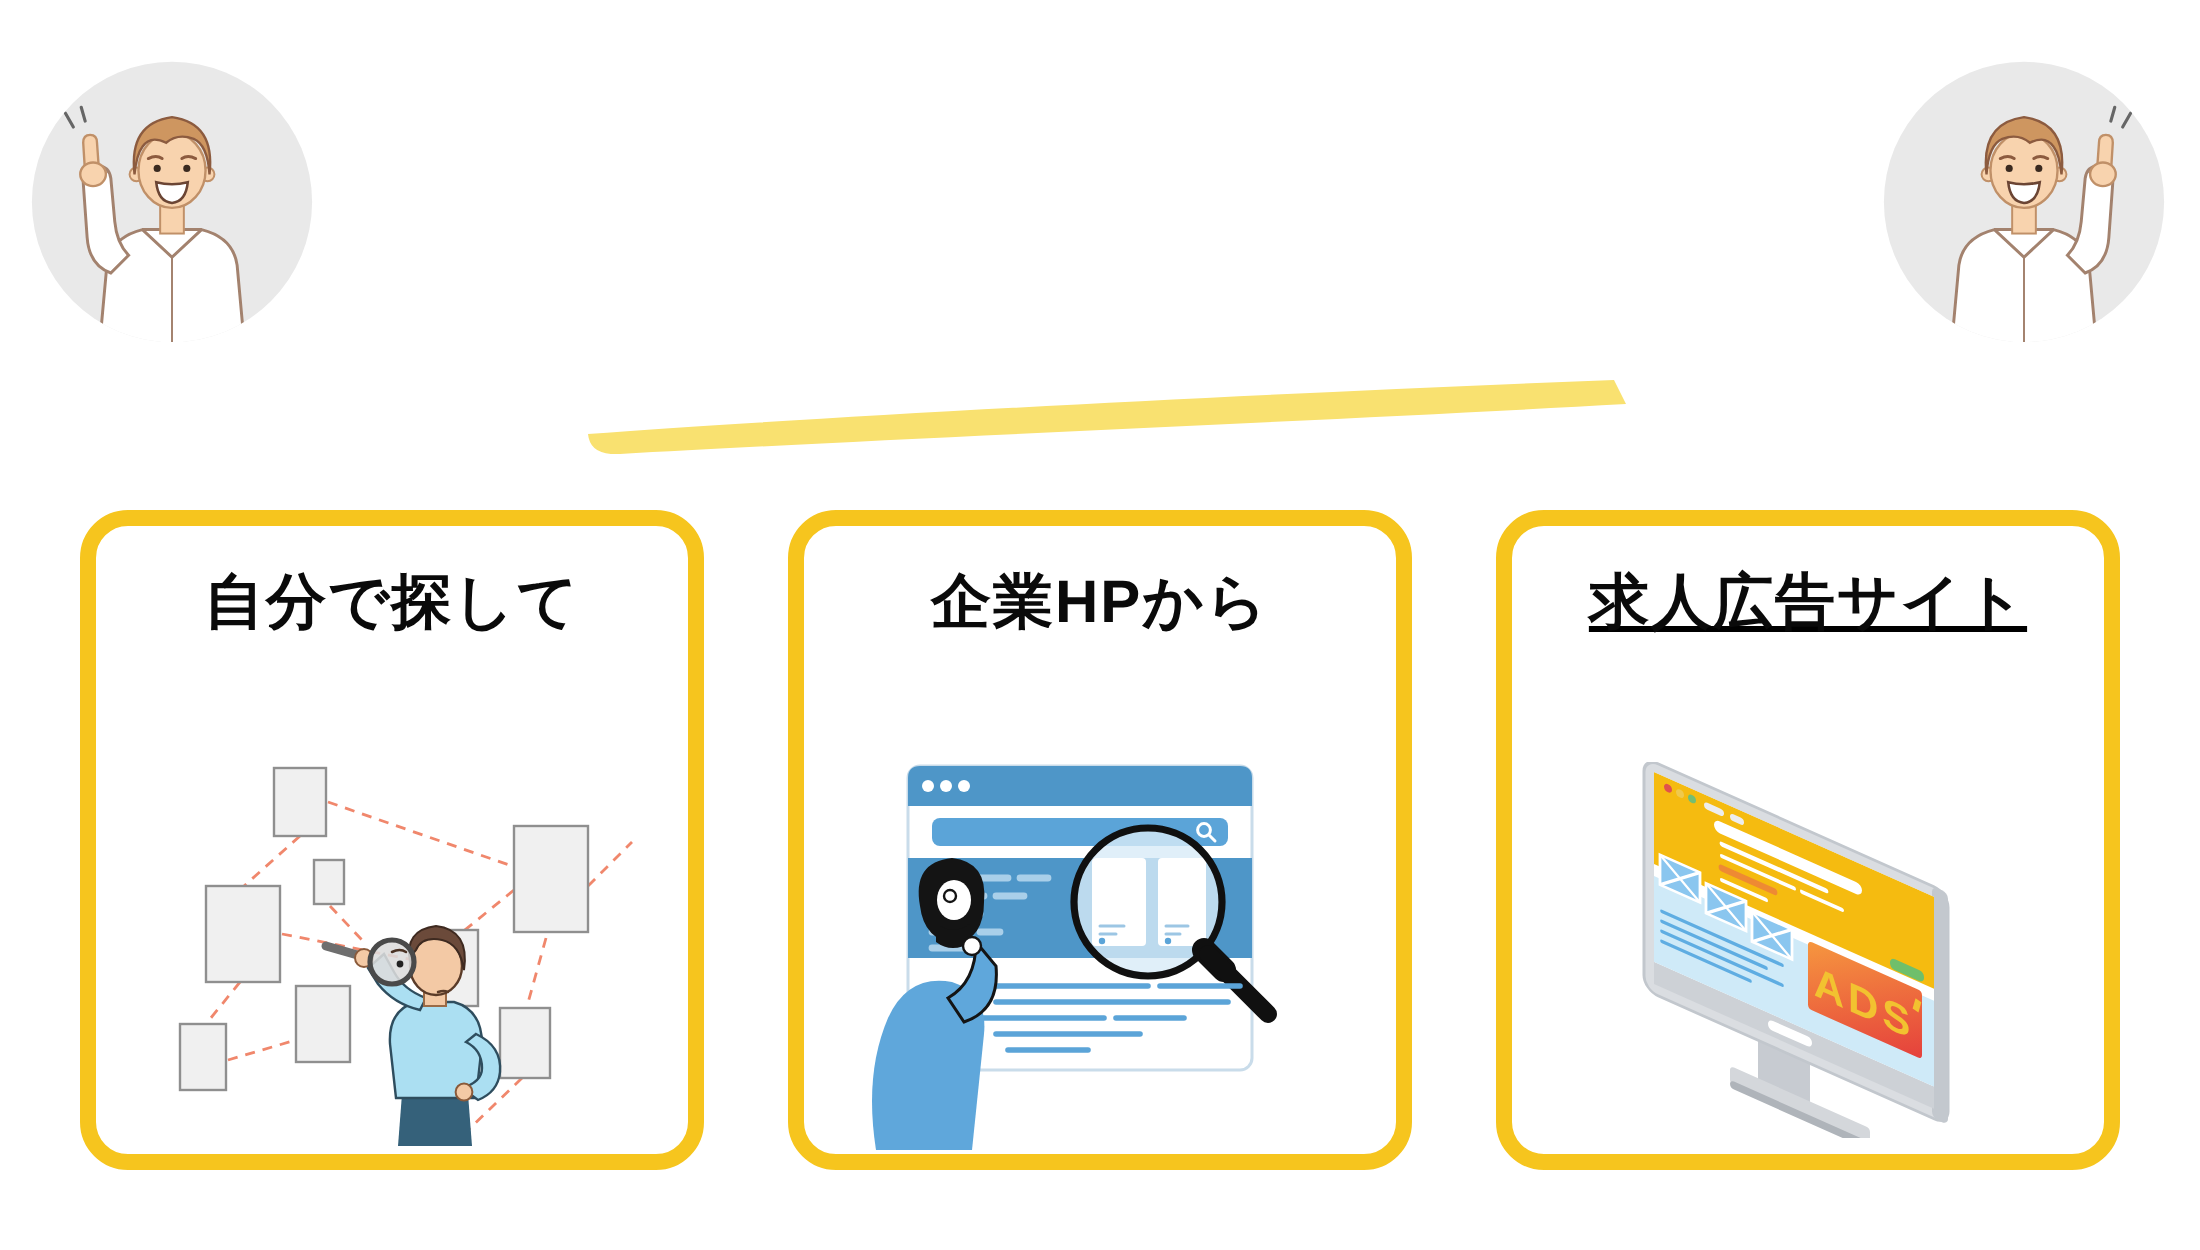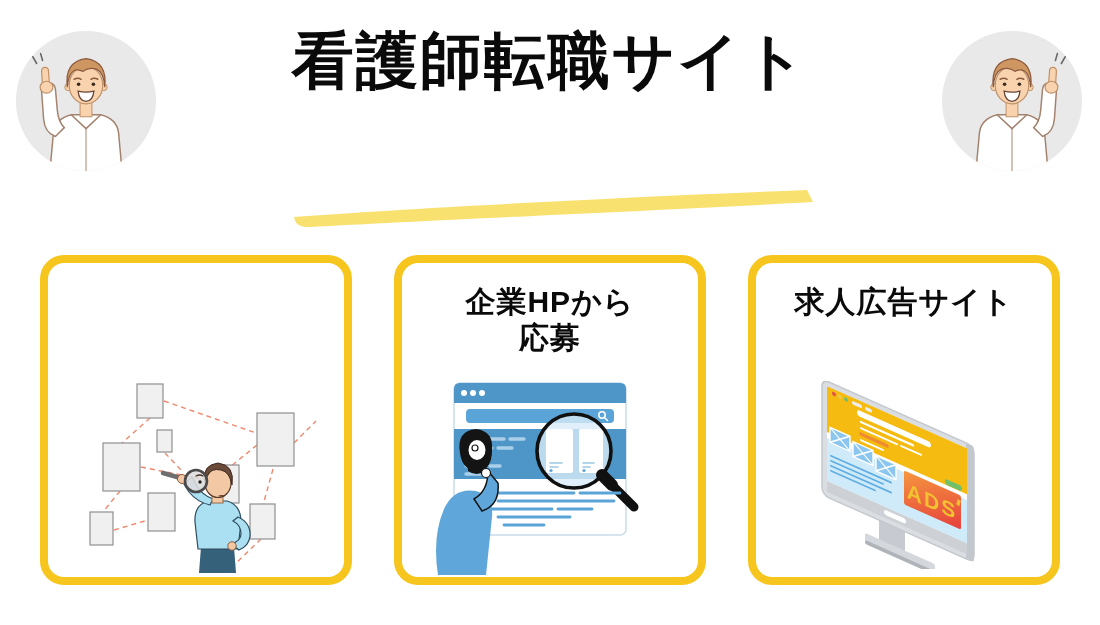--- a/index.html
+++ b/index.html
@@ -18,21 +18,21 @@
   }
   .title-wrap div{white-space:nowrap;}
   .underline{position:absolute;left:282px;top:187px;width:535px;height:40px;z-index:1;}
   
   .card{
     position:absolute;top:255px;width:312px;height:330px;box-sizing:border-box;
     background:#ffffff;border:8px solid #F6C51E;border-radius:24px;
   }
   .card.c1{left:40px;}
   .card.c2{left:394px;}
-  .card.c3{left:748px;}
+  .card.c3{left:748px;text-decoration:underline;}
   .card-title{
     margin-top:21px;text-align:center;font-weight:900;color:#0a0a0a;
     font-size:30px;line-height:36px;letter-spacing:1px;
   }
   .illus{position:absolute;}
   .c1 .illus{left:12px;top:110px;width:272px;height:200px;}
   .c2 .illus{left:30px;top:110px;width:262px;height:202px;}
   .c3 .illus{left:48px;top:118px;width:204px;height:188px;}
 </style>
 </head>
@@ -92,29 +92,29 @@
         <path d="M56,62 Q53,36 75,33 Q97,36 94,62 Q93,47 86,44 Q78,41 72,46 Q64,42 60,48 Q57,52 56,62 Z" fill="#CE9660" stroke="#8C5B3F" stroke-width="1.2"></path>
         <path d="M63,54 Q67,52 70,54 M80,54 Q83,52 87,54" stroke="#8C5B3F" stroke-width="1.5" fill="none" stroke-linecap="round"></path>
         <circle cx="67.5" cy="59" r="1.8" fill="#3A2A20"></circle>
         <circle cx="82.5" cy="59" r="1.8" fill="#3A2A20"></circle>
         <path d="M67,66 Q75,68 83,66 Q82,76 75,76.5 Q68,76 67,66 Z" fill="#ffffff" stroke="#6B4534" stroke-width="1.3"></path>
       </g>
     </svg>
   </div>
 
   <div class="title-wrap">
-    <div>看護師転職サイト</div>
   </div>
 
   <svg class="underline" viewBox="0 0 535 40">
     <path d="M12,30 C120,22 320,11 525,3 L531,15 C390,23 150,33 28,40 Q13,41 12,30 Z" fill="#F9E170"></path>
   </svg>
 
   <div class="card c1">
     <div class="card-title">
+      <div>自分で探して</div>
     </div>
     <svg class="illus" viewBox="0 0 272 200">
       <g stroke="#F0876C" stroke-width="1.4" stroke-dasharray="5 4" fill="none">
         <path d="M90,45 L62,70"></path>
         <path d="M104,28 L196,60"></path>
         <path d="M81,94 L152,108"></path>
         <path d="M197,72 L170,94"></path>
         <path d="M213,96 L203,132"></path>
         <path d="M201,166 L174,192"></path>
         <path d="M60,118 L43,139"></path>
@@ -147,21 +147,20 @@
         <circle cx="140" cy="109" r="1.7" fill="#222222"></circle>
         <path d="M136,103 Q140,101 143,103" stroke="#4A3224" stroke-width="1.3" fill="none" stroke-linecap="round"></path>
       </g>
       <rect x="88" y="120" width="27" height="38" fill="#F0F0F0" stroke="#8F8F8F" stroke-width="1.2"></rect>
     </svg>
   </div>
 
   <div class="card c2">
     <div class="card-title">
       <div>企業HPから</div>
-      <div>応募</div>
     </div>
     <svg class="illus" viewBox="0 0 262 202">
       <g>
         <rect x="22" y="10" width="172" height="152" rx="6" fill="#ffffff" stroke="#C9DCEA" stroke-width="1.5"></rect>
         <path d="M22,16 Q22,10 28,10 L188,10 Q194,10 194,16 L194,30 L22,30 Z" fill="#4E96C8"></path>
         <circle cx="32" cy="20" r="3" fill="#ffffff"></circle>
           <circle cx="41" cy="20" r="3" fill="#ffffff"></circle>
           <circle cx="50" cy="20" r="3" fill="#ffffff"></circle>
         <rect x="34" y="36" width="148" height="14" rx="4" fill="#5BA4D8"></rect>
         <g>

